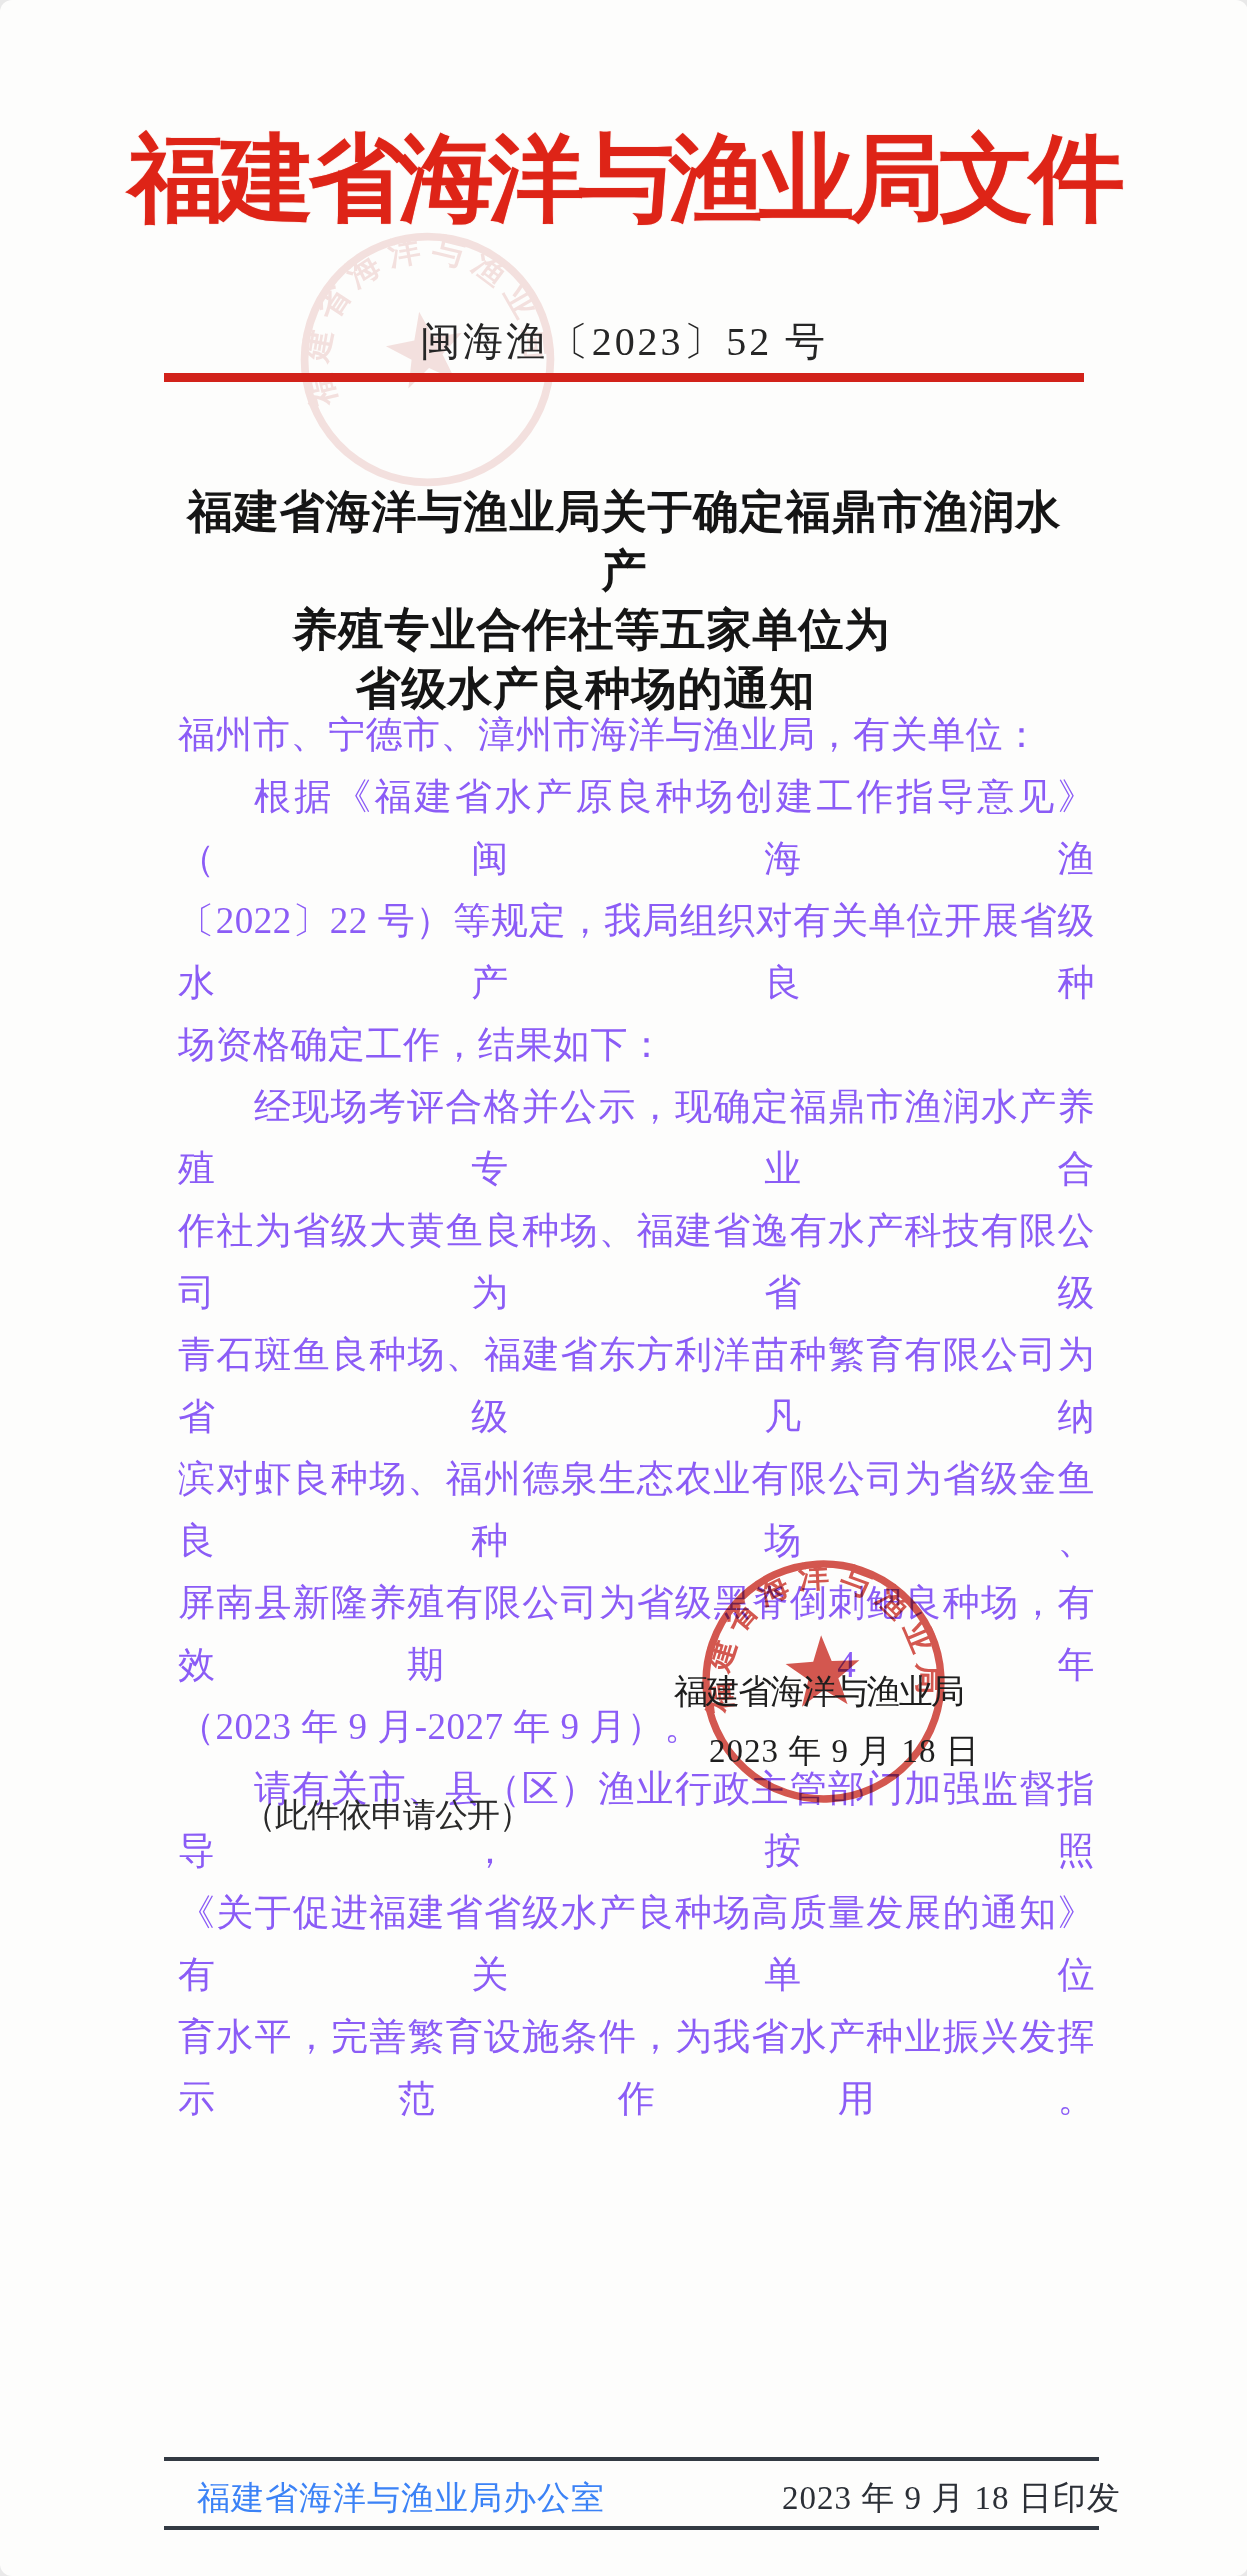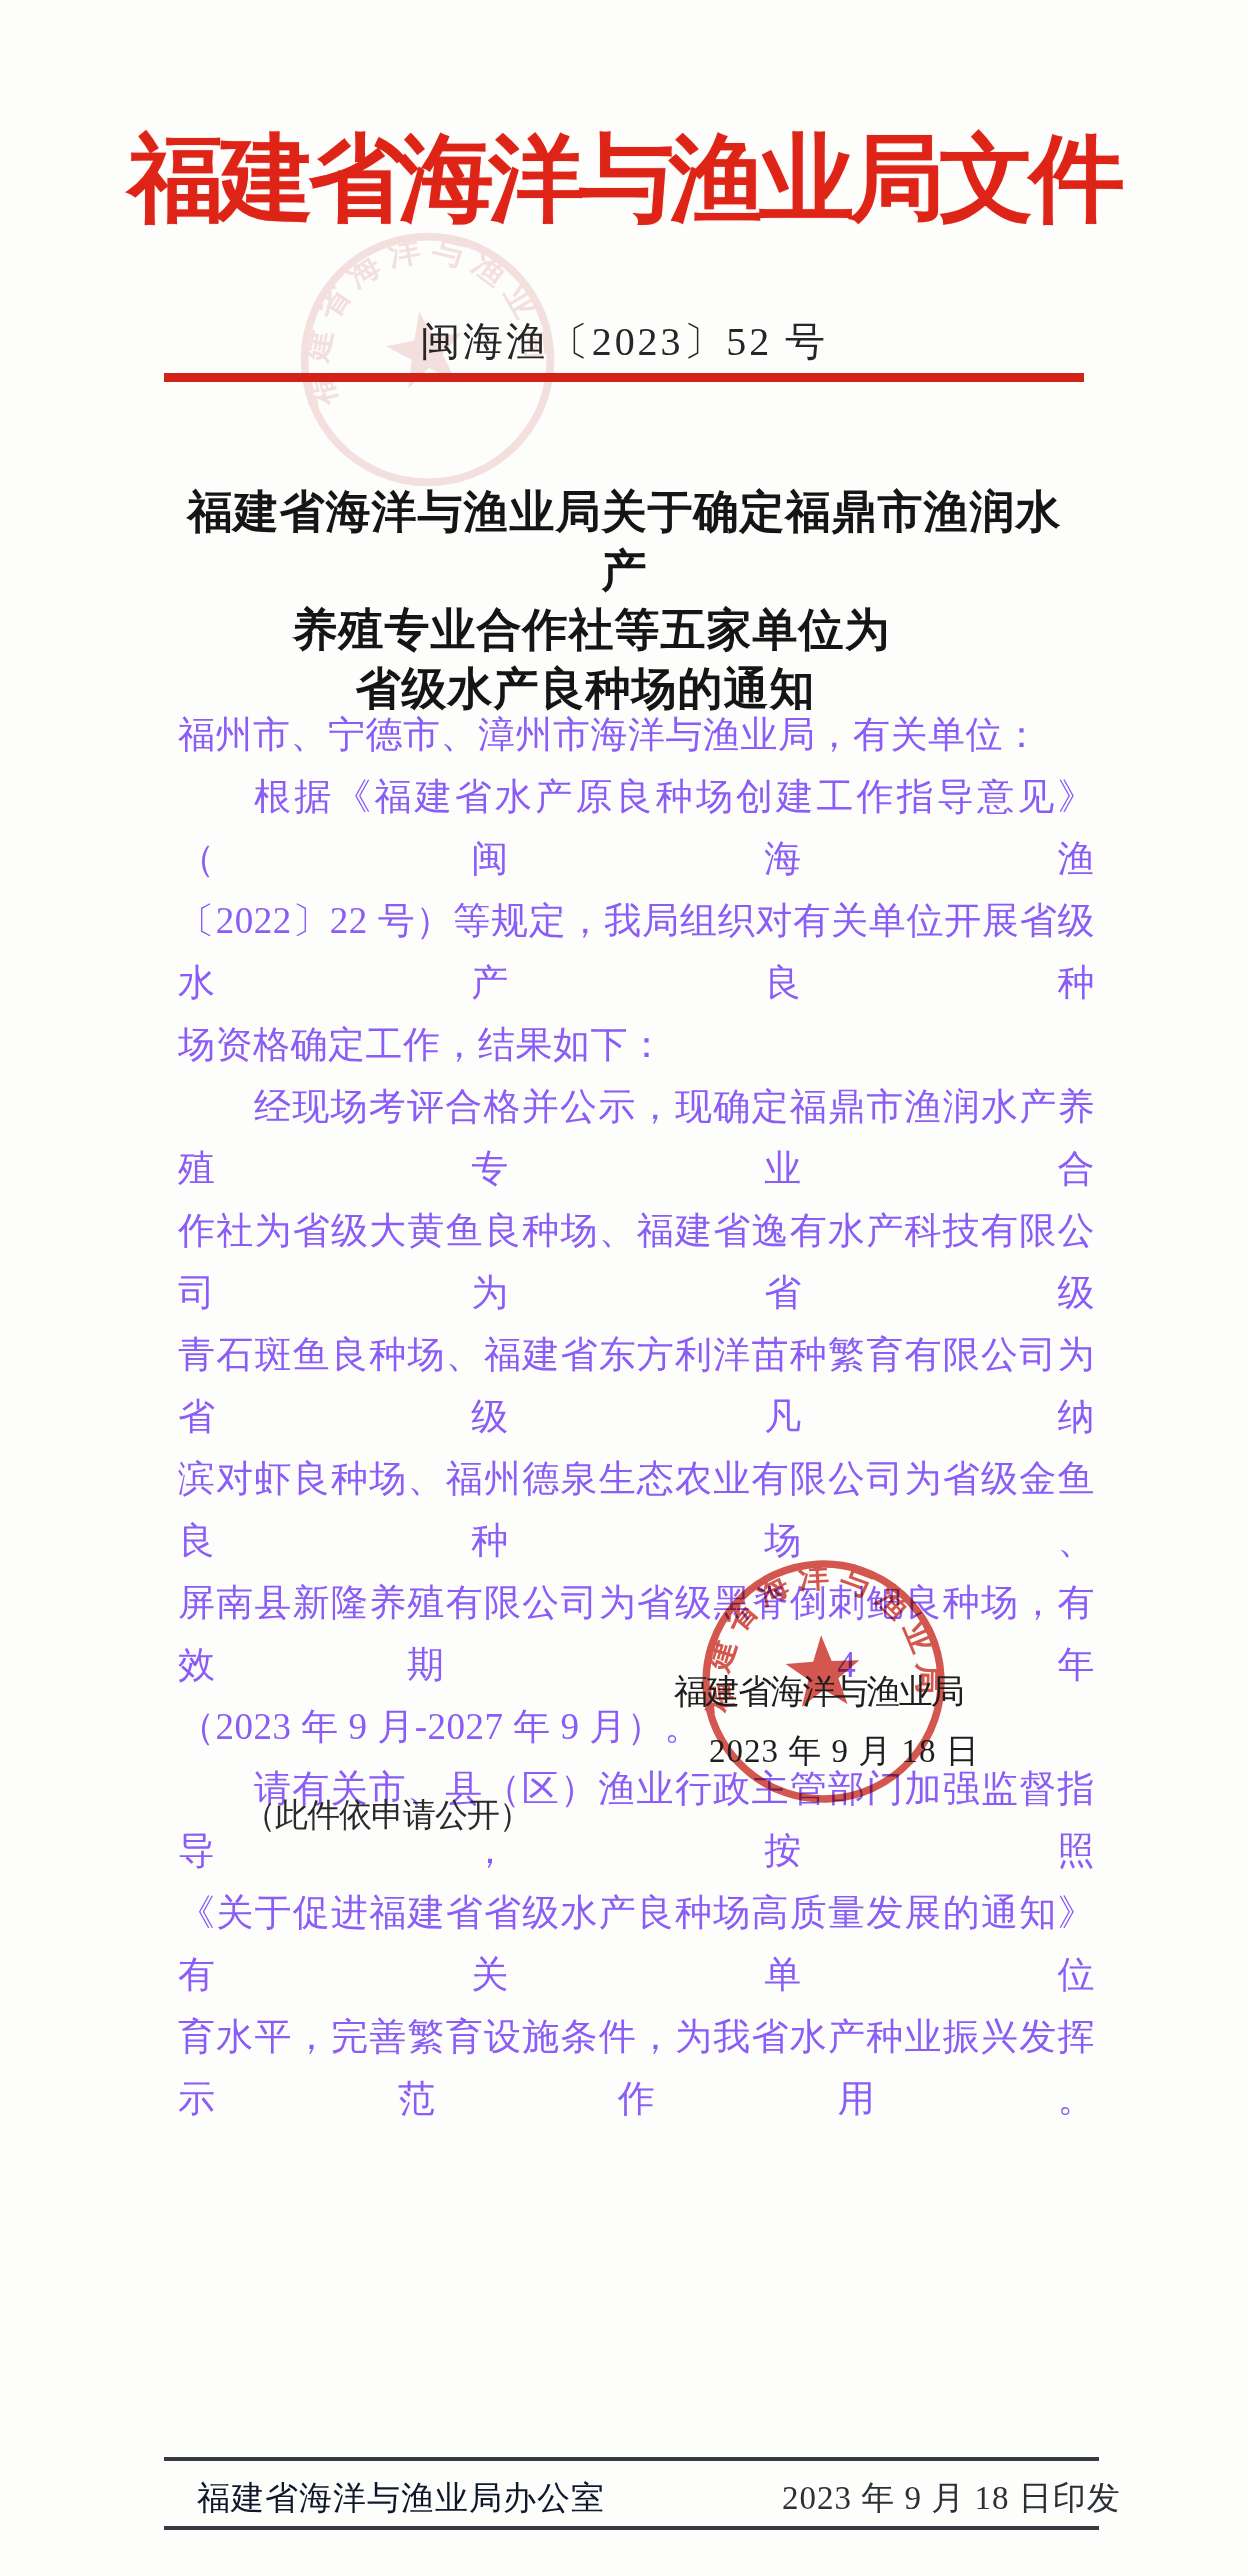--- a/index.html
+++ b/index.html
@@ -1,20 +1,21 @@
 <!DOCTYPE html>
 <html><head>
 <meta charset="utf-8">
 <style>
   html,body{margin:0;padding:0;background:#e9e9e9;}
   .page{
     position:relative;width:1248px;height:2576px;margin:0 auto;
     background:#fdfdfc;overflow:hidden;
     font-family:"Liberation Serif","DejaVu Serif",serif;
     color:#242424;
+    border-radius:12px;
   }
   
   .agency-letterhead{
     position:absolute;top:125px;left:0;width:100%;
     text-align:center;font-size:95px;line-height:109px;
     font-weight:900;letter-spacing:-4.9px;color:#de2417;
     text-shadow:0 0 1px rgba(222,36,23,.6);
   }
   .doc-number{
     position:absolute;top:314px;left:0;width:100%;
@@ -61,21 +62,21 @@
     font-size:33px;letter-spacing:1px;color:#1e1e1e;
   }
   .public-note{
     position:absolute;left:243px;top:1793px;
     font-size:33px;letter-spacing:-1px;color:#2a2a2a;
   }
   
   .footer-rule{position:absolute;left:164px;width:935px;height:3.9px;background:#333a43;}
   .footer-rule.top{top:2457px;}
   .footer-rule.bottom{top:2526px;}
-  .footer-office{position:absolute;left:197px;top:2476px;font-size:33px;letter-spacing:1px;color:#0f172a;}
+  .footer-office{position:absolute;left:197px;top:2476px;font-size:33px;letter-spacing:1px;color:#3b82f6;}
   .footer-print-date{position:absolute;left:782px;top:2476px;font-size:33px;letter-spacing:1px;color:#2b2f36;}
 </style>
 </head>
 <body>
 
 <svg width="0" height="0" style="position:absolute" aria-hidden="true">
   <defs>
     <symbol id="seal-symbol" viewBox="0 0 280 280">
       <circle cx="140" cy="140" r="127" fill="none" stroke="currentColor" stroke-width="8"></circle>
       <polygon fill="currentColor" points="140,90 150,118.2 179.9,119 156.2,137.3 164.7,166 140,149 115.3,166 123.8,137.3 100.1,119 130,118.2"></polygon>

